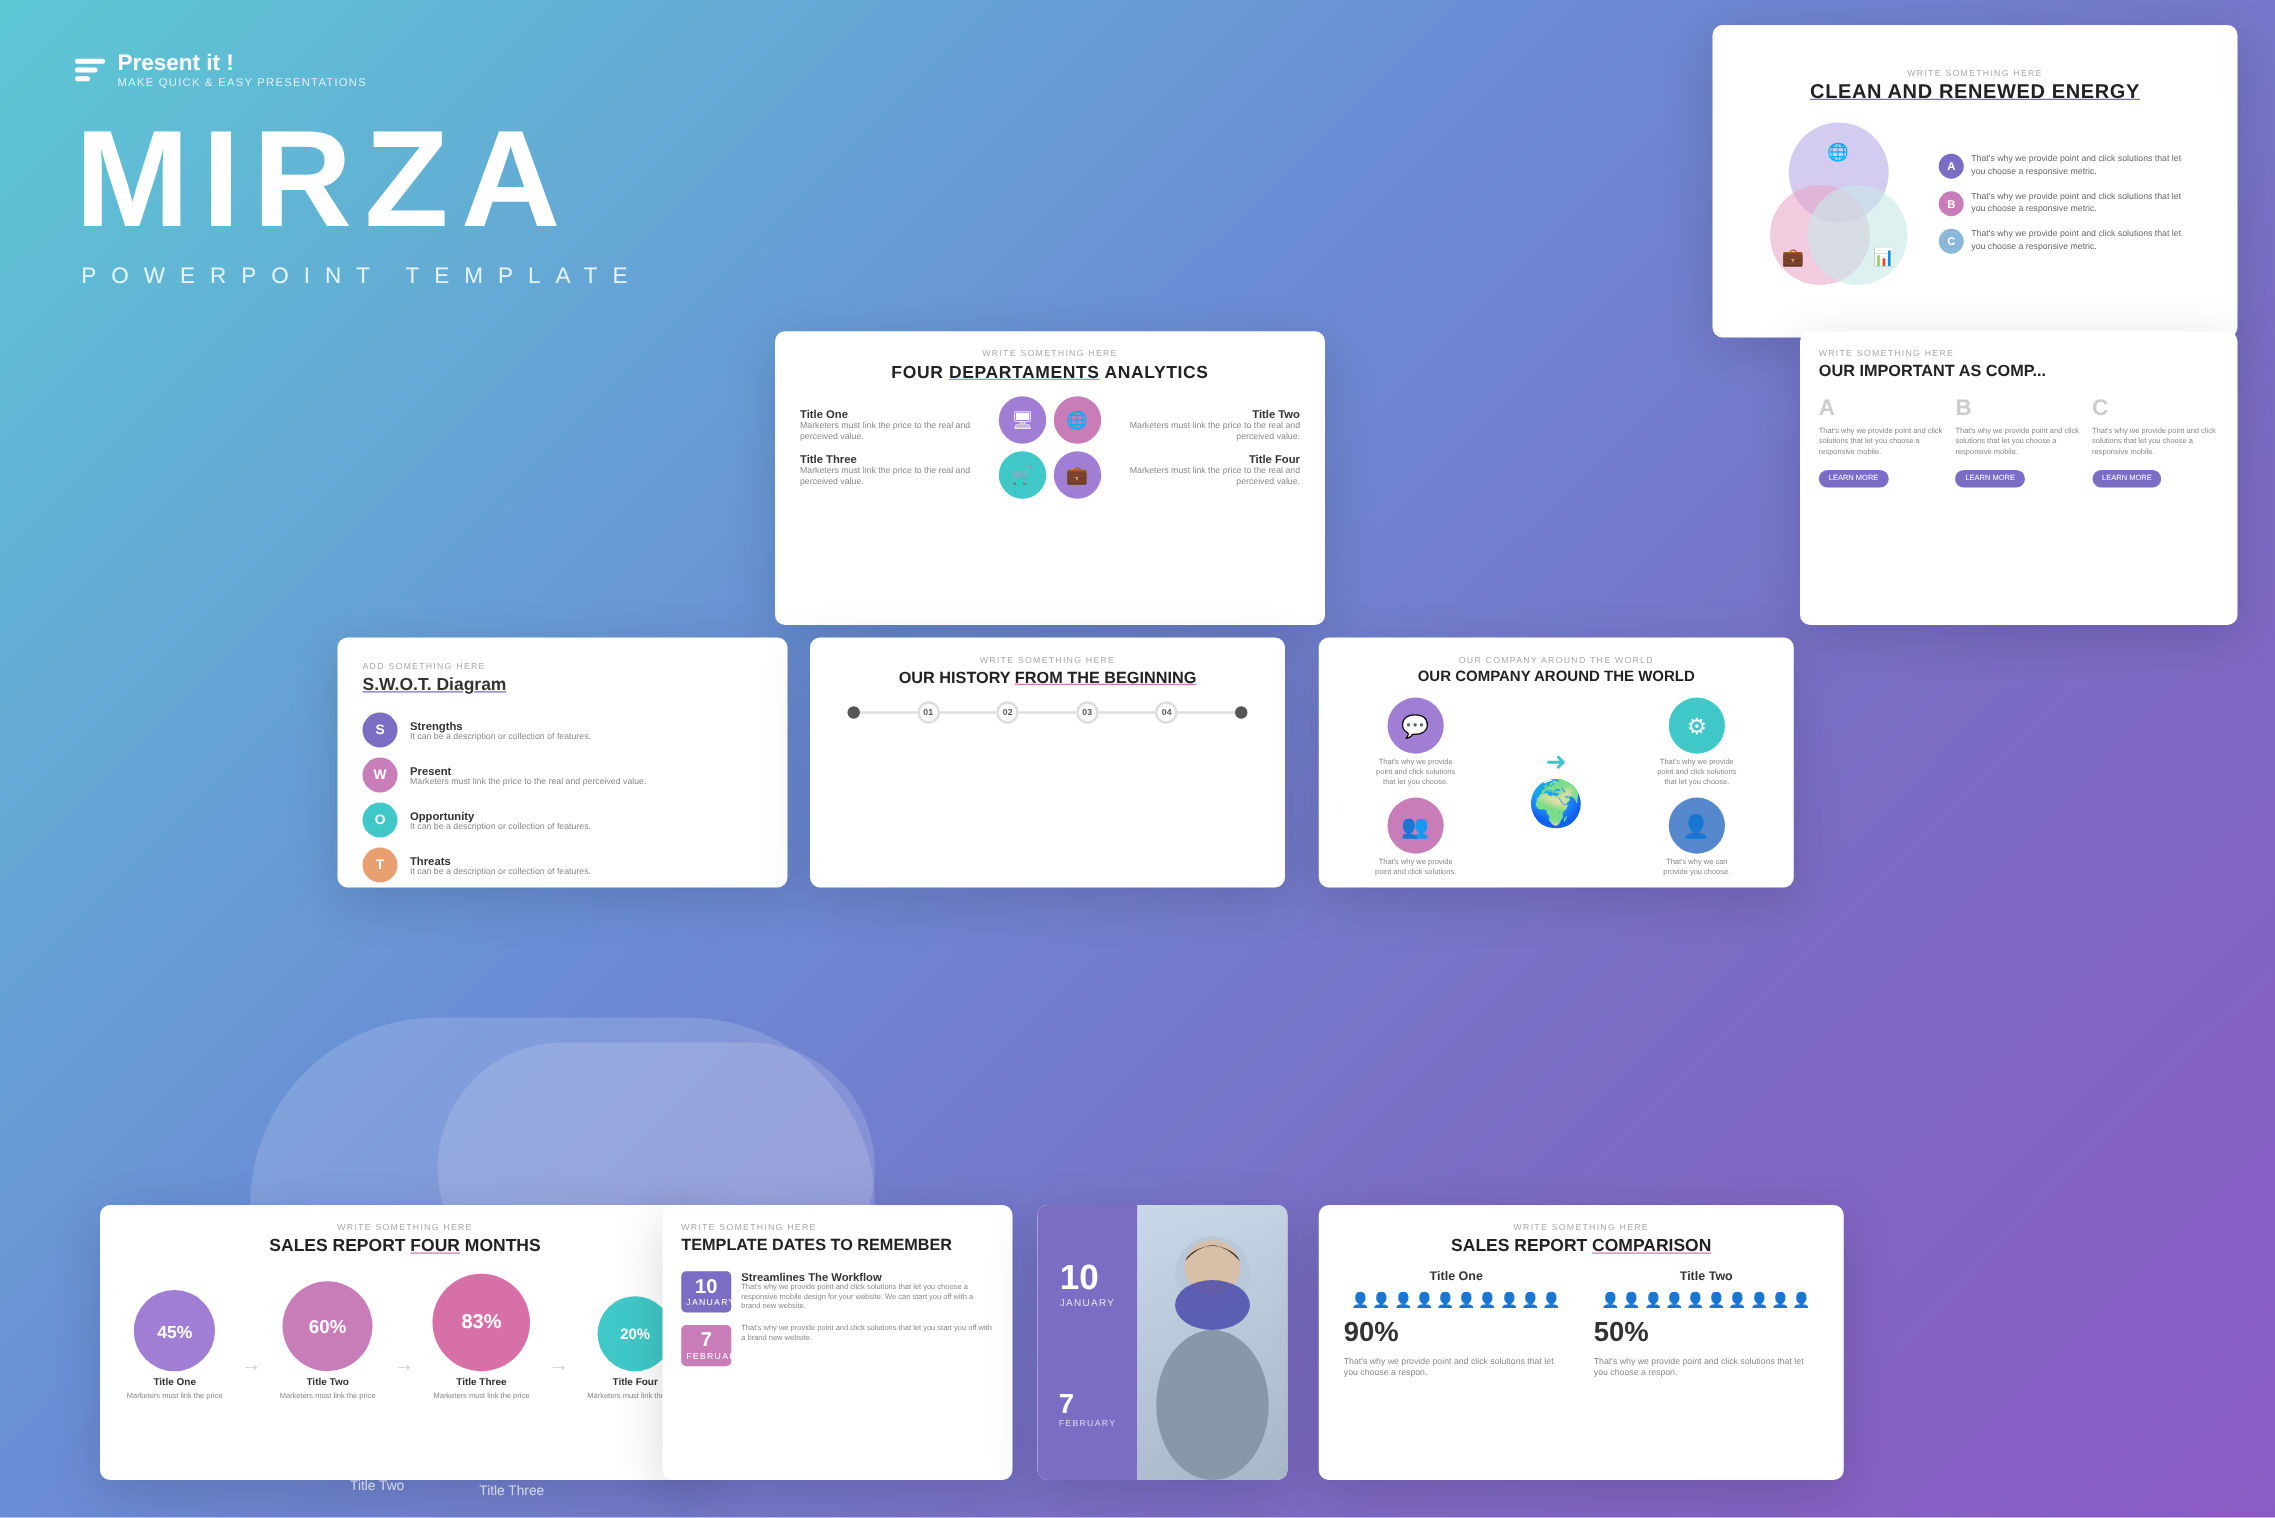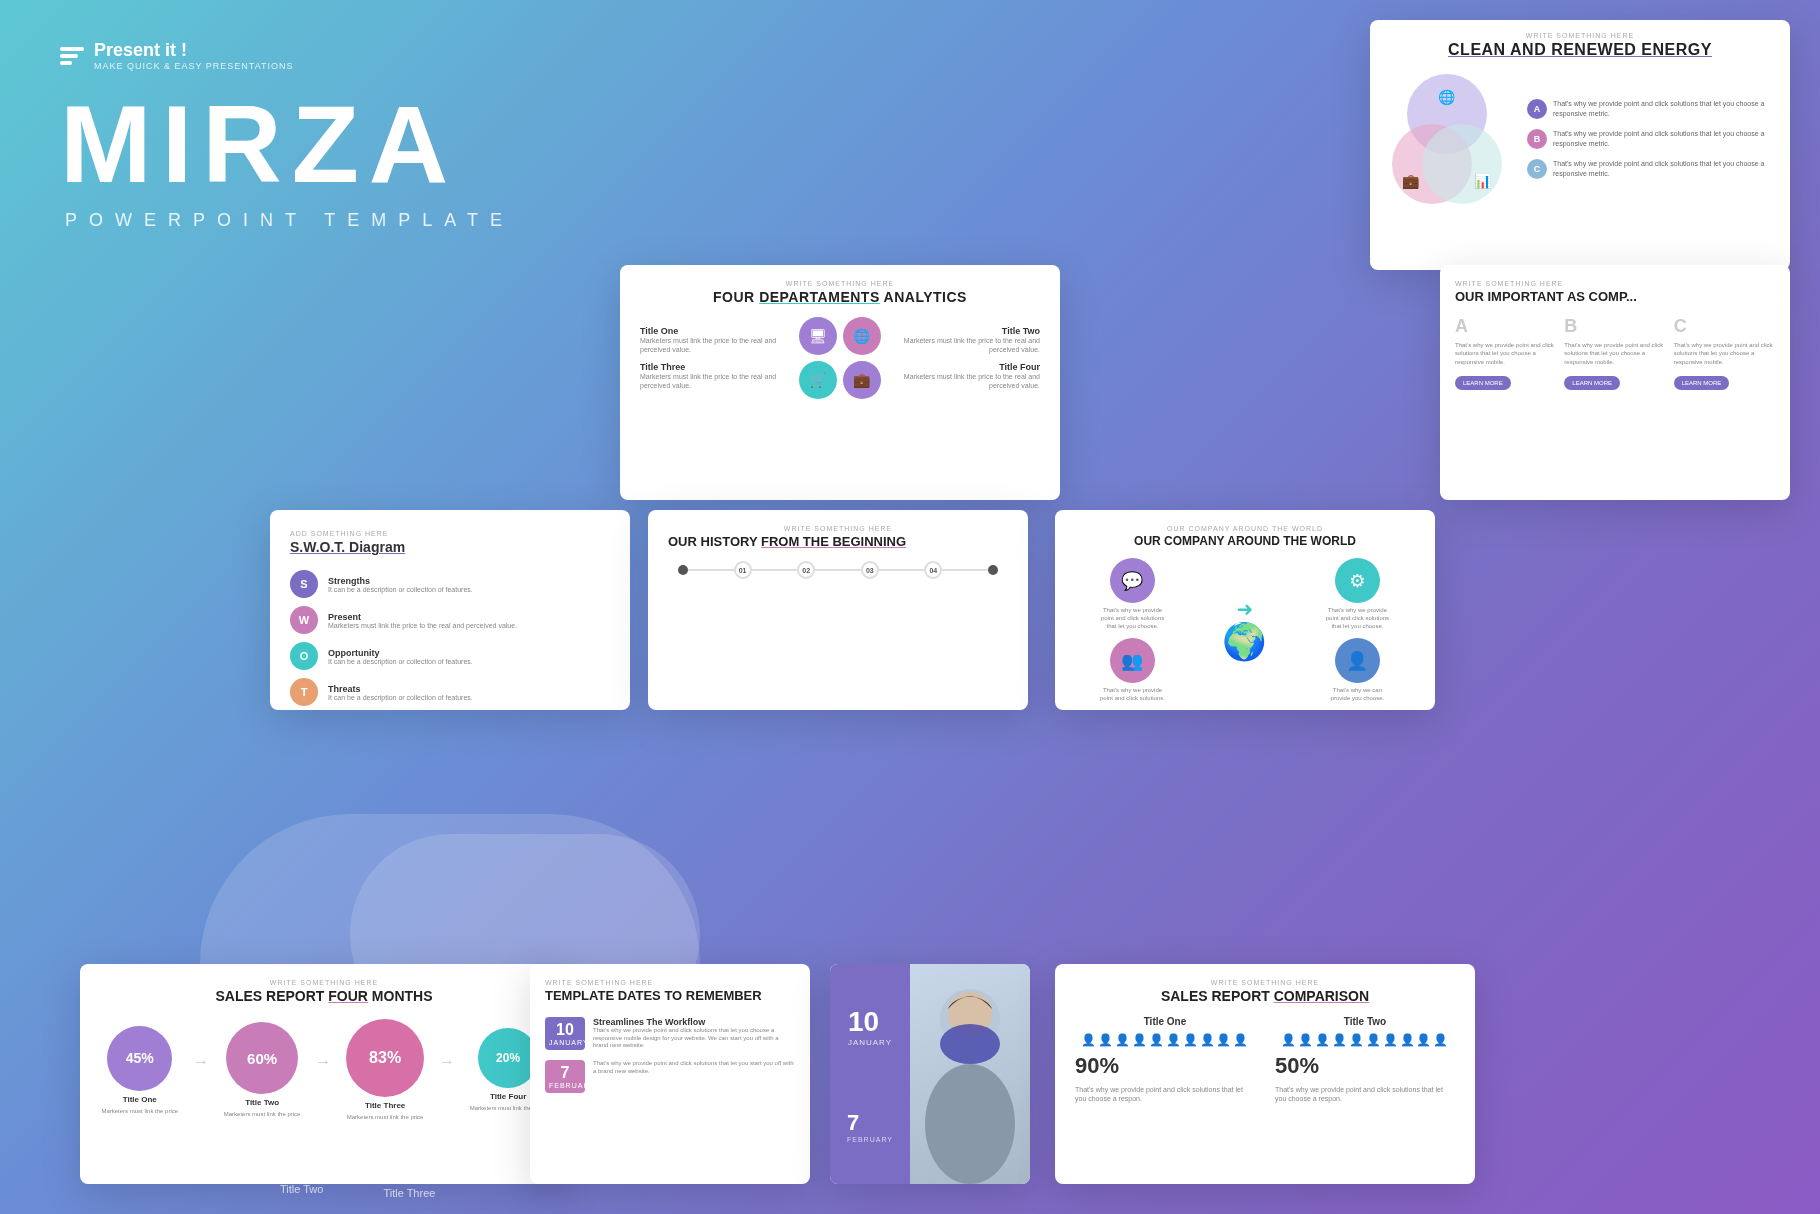--- a/index.html
+++ b/index.html
@@ -86,21 +86,21 @@
       box-shadow: 0 10px 40px rgba(0,0,0,0.15);
       overflow: hidden;
     }
 
     
     .slide-energy {
       top: 20px;
       right: 30px;
       width: 420px;
       height: 250px;
-      padding: 12px;
+      padding: 36px;
     }
     .slide-energy .write-here {
       font-size: 7px;
       color: #aaa;
       text-align: center;
       letter-spacing: 1px;
       text-transform: uppercase;
       margin-bottom: 2px;
     }
     .slide-energy h2 {
@@ -245,21 +245,21 @@
 
     
     .slide-history {
       top: 510px;
       left: 648px;
       width: 380px;
       height: 200px;
       padding: 15px 20px;
     }
     .slide-history .write-here { font-size: 7px; color: #aaa; letter-spacing: 1px; text-transform: uppercase; margin-bottom: 2px; text-align: center; }
-    .slide-history h2 { text-align: left; font-size: 13px; font-weight: 900; color: #222; margin-bottom: 12px; }
+    .slide-history h2 { text-align: center; font-size: 13px; font-weight: 900; color: #222; margin-bottom: 12px; }
     .slide-history h2 span { text-decoration: underline; text-decoration-color: #c87db8; }
     .timeline-line { height: 2px; background: #ddd; flex: 1; }
     .timeline-dot {
       width: 10px; height: 10px; border-radius: 50%;
       background: #555; flex-shrink: 0;
     }
     .timeline-node {
       display: flex; flex-direction: column; align-items: center; gap: 2px; flex-shrink: 0;
     }
     .timeline-year {
@@ -308,21 +308,21 @@
     .slide-sales {
       bottom: 30px;
       left: 80px;
       width: 488px;
       height: 220px;
       padding: 15px 20px;
     }
     .slide-sales .write-here { font-size: 7px; color: #aaa; letter-spacing: 1px; text-transform: uppercase; margin-bottom: 2px; text-align: center; }
     .slide-sales h2 { text-align: center; font-size: 14px; font-weight: 900; color: #222; margin-bottom: 15px; }
     .slide-sales h2 span { text-decoration: underline; text-decoration-color: #c87db8; }
-    .sales-circles { display: flex; align-items: center; justify-content: space-around; gap: 12px; }
+    .sales-circles { display: flex; align-items: flex-end; justify-content: space-around; gap: 12px; }
     .sales-item { display: flex; flex-direction: column; align-items: center; gap: 4px; }
     .sales-circle {
       border-radius: 50%;
       display: flex; align-items: center; justify-content: center;
       color: white; font-weight: bold;
     }
     .sc1 { width: 65px; height: 65px; background: #a07ed4; font-size: 14px; }
     .sc2 { width: 72px; height: 72px; background: #c87db8; font-size: 15px; }
     .sc3 { width: 78px; height: 78px; background: #d870a8; font-size: 16px; }
     .sc4 { width: 60px; height: 60px; background: #40c8c8; font-size: 12px; }

